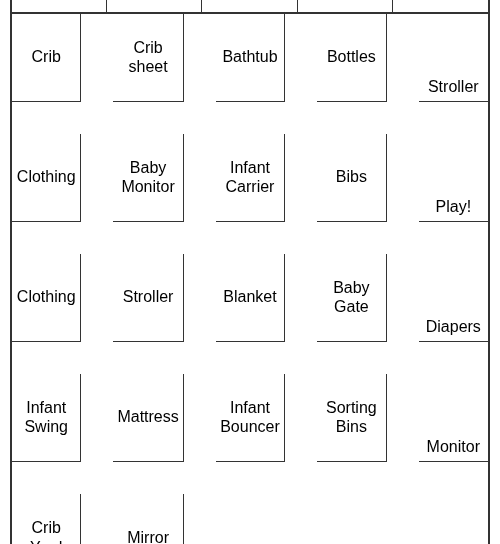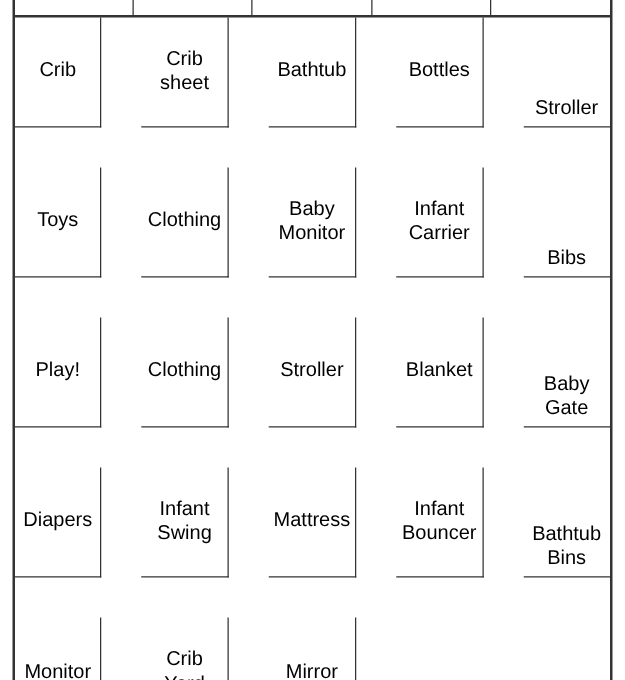--- a/index.html
+++ b/index.html
@@ -80,23 +80,20 @@
       <div class="bingo-cell">
         <span class="cell-text md">Bathtub</span>
       </div>
       <div class="bingo-cell">
         <span class="cell-text lg">Bottles</span>
       </div>
       <div class="bingo-cell">
         <span class="cell-text md">Stroller</span>
       </div>
       <div class="bingo-cell">
-        <span class="cell-text xl">Toys</span>
-      </div>
-      <div class="bingo-cell">
         <span class="cell-text md">Clothing</span>
       </div>
       <div class="bingo-cell">
         <span class="cell-text md">Baby Monitor</span>
       </div>
       <div class="bingo-cell">
         <span class="cell-text sm">Infant Carrier</span>
       </div>
       <div class="bingo-cell">
         <span class="cell-text xl">Bibs</span>
@@ -122,21 +119,21 @@
       <div class="bingo-cell">
         <span class="cell-text sm">Infant Swing</span>
       </div>
       <div class="bingo-cell">
         <span class="cell-text md">Mattress</span>
       </div>
       <div class="bingo-cell">
         <span class="cell-text sm">Infant Bouncer</span>
       </div>
       <div class="bingo-cell">
-        <span class="cell-text sm">Bathtub Bins</span>
+        <span class="cell-text sm">Sorting Bins</span>
       </div>
       <div class="bingo-cell">
         <span class="cell-text xl">Monitor</span>
       </div>
       <div class="bingo-cell">
         <span class="cell-text lg">Crib Yard</span>
       </div>
       <div class="bingo-cell">
         <span class="cell-text lg">Mirror</span>
       </div>

